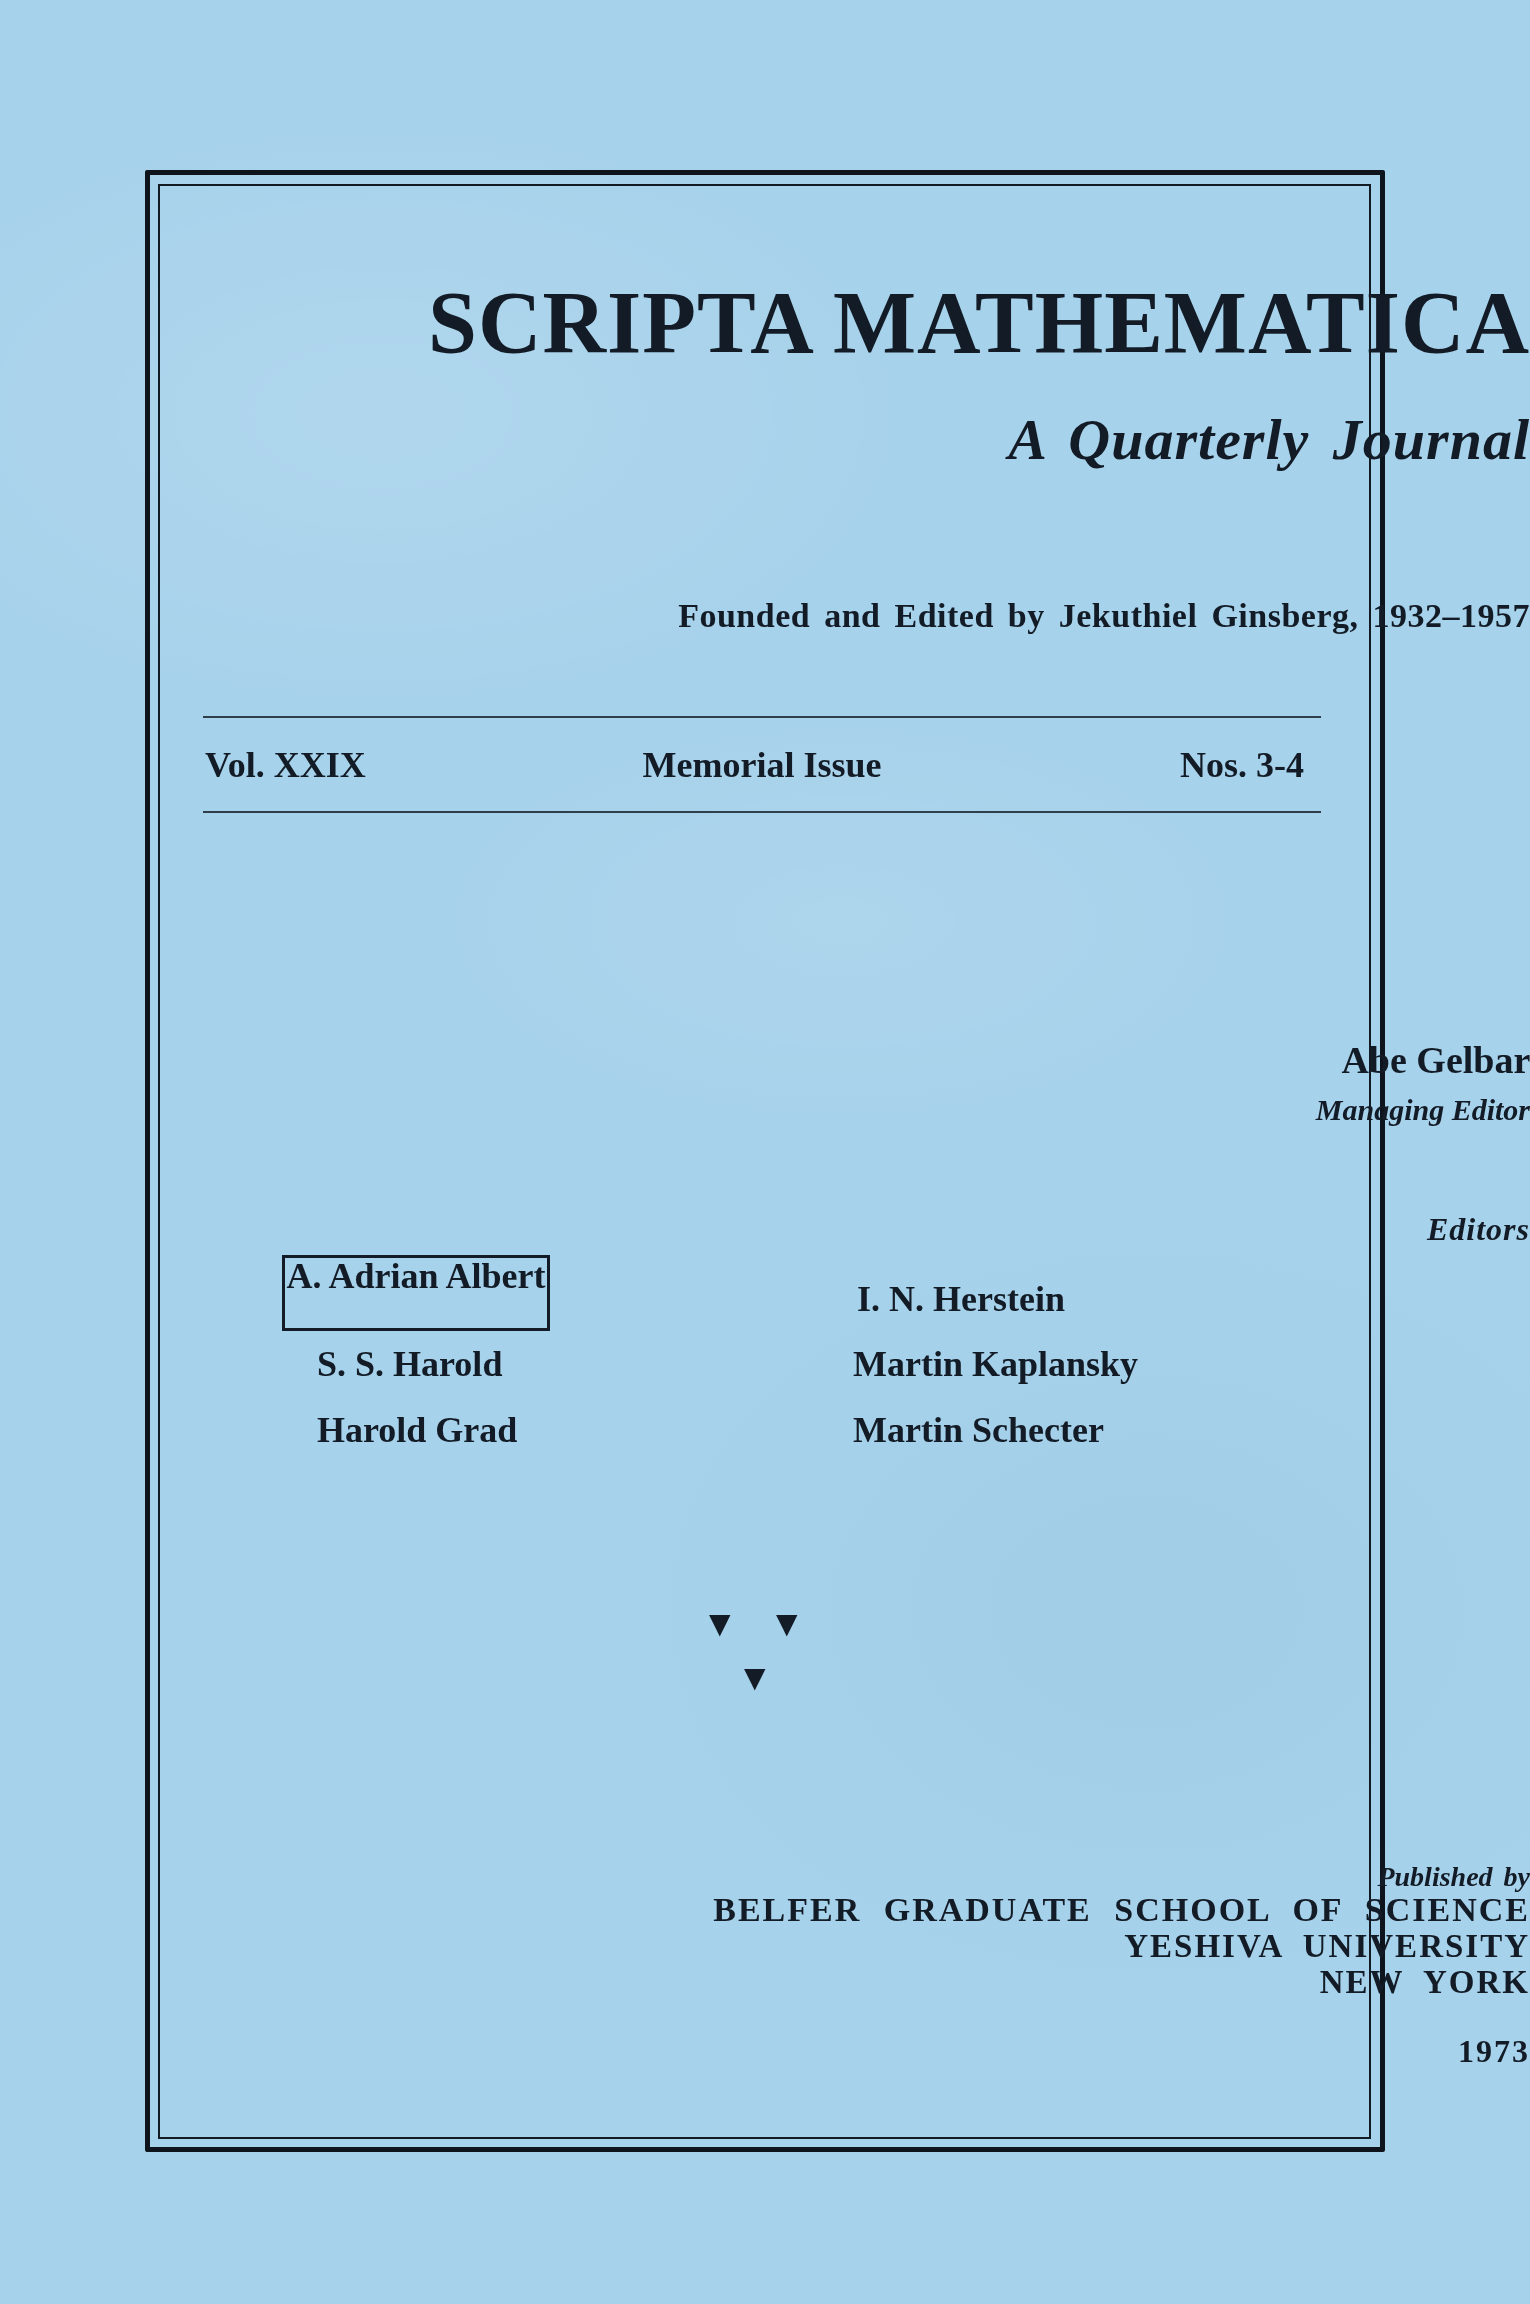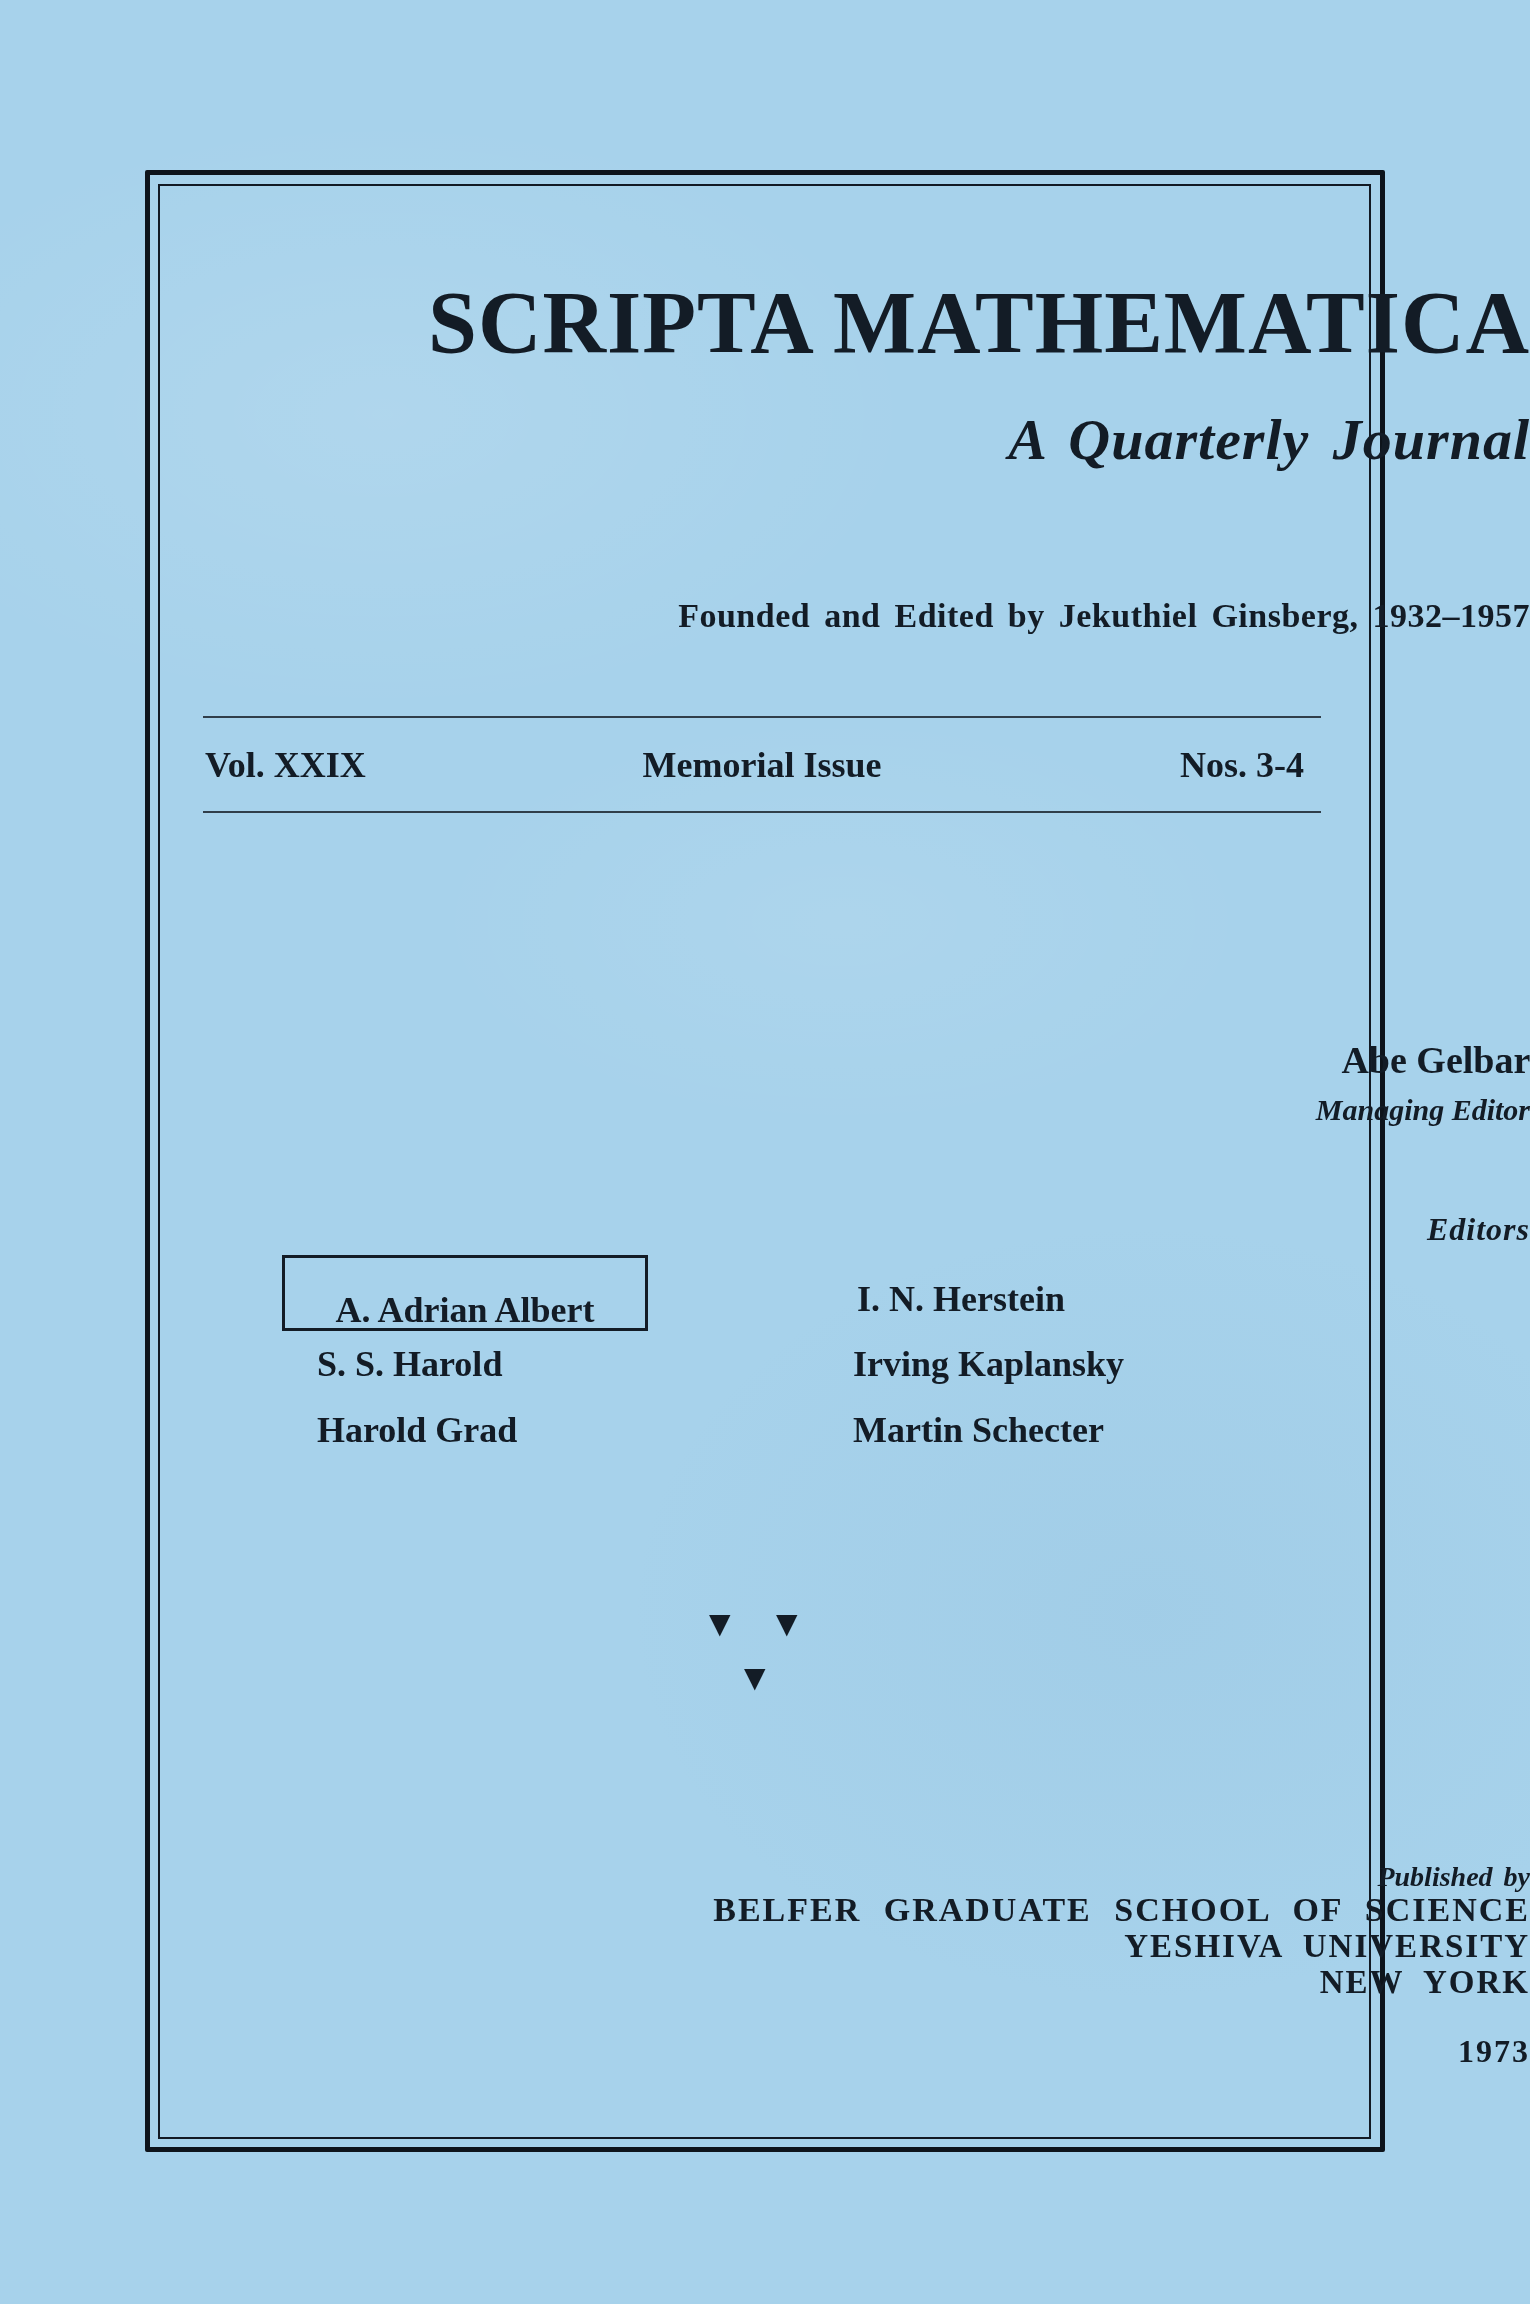--- a/index.html
+++ b/index.html
@@ -119,26 +119,26 @@
   }
   .editor-name {
     font-size: 36px;
     line-height: 1;
     font-weight: bold;
     white-space: nowrap;
   }
   .albert-box {
     left: 282px;
     top: 1255px;
-    width: 366px;
+    width: 268px;
     height: 76px;
     border: 3px solid #131c26;
     box-sizing: border-box;
     display: flex;
-    align-items: flex-end;
+    align-items: flex-start;
     justify-content: center;
   }
   .tri {
     font-family: "DejaVu Sans", sans-serif;
     font-size: 28px;
     line-height: 28px;
     color: #131c26;
   }
   .imprint-published {
     top: 1863px;
@@ -207,21 +207,21 @@
 
   <div class="abs centered editors-heading">Editors</div>
 
   <div class="abs albert-box">
     <span class="editor-name">A. Adrian Albert</span>
   </div>
   <div class="abs editor-name" style="left:317px; top:1346px;">S. S. Harold</div>
   <div class="abs editor-name" style="left:317px; top:1412px;">Harold Grad</div>
 
   <div class="abs editor-name" style="left:857px; top:1281px;">I. N. Herstein</div>
-  <div class="abs editor-name" style="left:853px; top:1346px;">Irving Kaplansky</div>
+  <div class="abs editor-name" style="left:853px; top:1346px;">Martin Kaplansky</div>
   <div class="abs editor-name" style="left:853px; top:1412px;">Martin Schecter</div>
 
   <span class="abs tri" style="left:709px; top:1610px;">▼</span>
   <span class="abs tri" style="left:776px; top:1610px;">▼</span>
   <span class="abs tri" style="left:744px; top:1664px;">▼</span>
 
   <div class="abs centered imprint-published">Published by</div>
   <div class="abs centered imprint-publisher">BELFER GRADUATE SCHOOL OF SCIENCE</div>
   <div class="abs centered imprint-institution">YESHIVA UNIVERSITY</div>
   <div class="abs centered imprint-city">NEW YORK</div>

